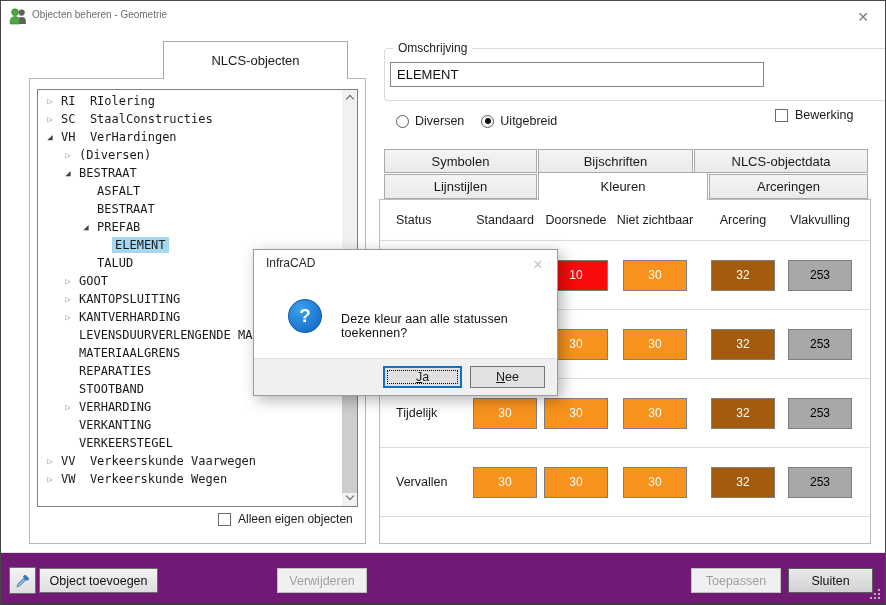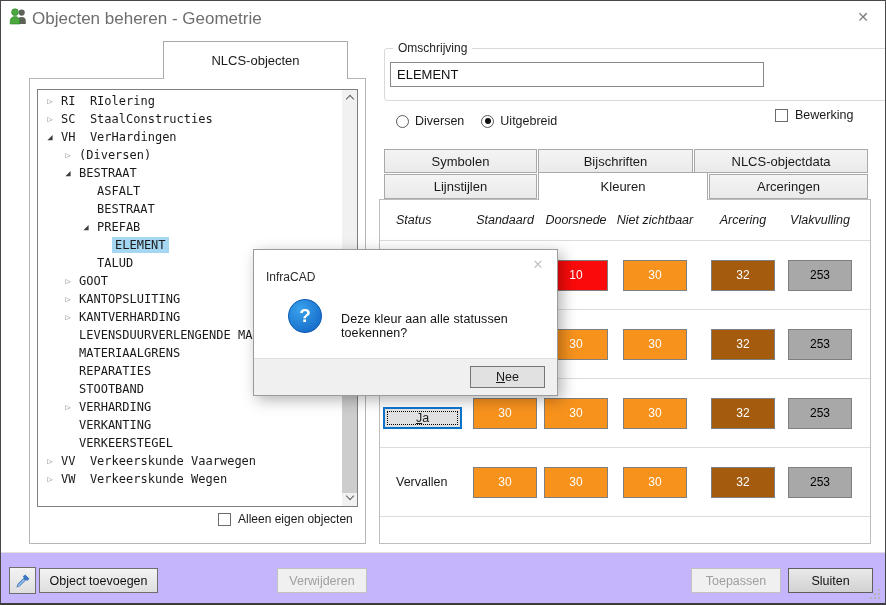--- a/index.html
+++ b/index.html
@@ -5,21 +5,21 @@
   html,body{margin:0;padding:0;background:#d7d7d7;}
   *{box-sizing:border-box;}
   .window{
     position:relative;width:886px;height:605px;background:#fff;
     border:1px solid #474747;border-bottom:2px solid #3c3c3c;
     font-family:"Liberation Sans",sans-serif;color:#1a1a1a;overflow:hidden;
   }
   
   .titlebar{position:absolute;left:0;top:0;right:0;height:32px;background:#fff;}
   .app-icon{position:absolute;left:8px;top:7px;width:19px;height:17px;}
-  .title-text{position:absolute;left:31px;top:8px;font-size:17px;color:#6e6e6e;white-space:nowrap;}
+  .title-text{position:absolute;left:31px;top:8px;font-size:10px;color:#6e6e6e;white-space:nowrap;}
   .win-close{position:absolute;right:10px;top:4px;width:24px;height:24px;display:flex;align-items:center;justify-content:center;
     color:#7d7d7d;font-size:14px;cursor:default;}
   
   .ltab{position:absolute;display:flex;align-items:center;justify-content:center;font-size:13px;}
   .ltab.inactive{left:28px;top:43px;width:135px;height:35px;background:linear-gradient(#f4f4f4,#eaeaea);
     border:1px solid #a9a9a9;z-index:1;}
   .ltab.active{left:162px;top:40px;width:185px;height:38px;background:#fff;border:1px solid #a9a9a9;border-bottom:none;z-index:3;}
   
   .tree-outer{position:absolute;left:28px;top:77px;width:337px;height:466px;border:1px solid #b6b6b6;background:#fff;z-index:2;}
   .tree-list{position:absolute;left:7px;top:10px;width:321px;height:418px;border:1px solid #7f7f7f;background:#fff;overflow:hidden;}
@@ -57,53 +57,53 @@
     background:linear-gradient(#f4f4f4,#eaeaea);border:1px solid #a9a9a9;z-index:1;}
   .rt0{left:383px;top:148px;width:153px;height:24px;}
   .rt1{left:537px;top:148px;width:155px;height:24px;}
   .rt2{left:693px;top:148px;width:174px;height:24px;}
   .rt3{left:383px;top:173px;width:153px;height:25px;}
   .rt4{left:537px;top:171px;width:170px;height:28px;background:#fff;border-bottom:none;z-index:3;}
   .rt5{left:708px;top:173px;width:159px;height:25px;}
   
   .panel-kleuren{position:absolute;left:378px;top:198px;width:492px;height:345px;border:1px solid #bdbdbd;background:#fff;z-index:2;}
   .thead,.trow{display:grid;grid-template-columns:74px 70px 72px 86px 90px 64px;padding-left:16px;border-bottom:1px solid #dcdcdc;align-items:center;}
-  .thead{height:41px;font-size:12.5px;font-style:italic;}
+  .thead{height:41px;font-size:12.5px;}
   .trow{height:69px;}
   .tcol{display:flex;justify-content:center;}
   .tcol.first{justify-content:flex-start;}
   .tcol span{white-space:nowrap;}
   .status-lb{font-size:12.5px;}
   .color-cell{width:64px;height:31px;border:1px solid #7f7f7f;display:flex;align-items:center;justify-content:center;font-size:12px;}
   
-  .bottombar{position:absolute;left:0;right:0;bottom:0;height:51px;background:#c4b5fd;border-top:1px solid #e0e0e0;}
+  .bottombar{position:absolute;left:0;right:0;bottom:0;height:51px;background:#701a75;border-top:1px solid #e0e0e0;}
   .btn{position:absolute;height:25px;display:flex;align-items:center;justify-content:center;font-size:12.5px;
     background:linear-gradient(#f3f3f3,#dedede);border:1px solid #6e6e6e;color:#111;}
   .btn.disabled{background:#f0f0f0;border:1px solid #c1c1c1;color:#9f9f9f;}
   .btn.picker{left:8px;top:14px;width:27px;height:27px;}
   .btn.add{left:38px;top:15px;width:119px;}
   .btn.remove{left:276px;top:15px;width:90px;}
   .btn.apply{left:690px;top:15px;width:90px;}
   .btn.close{left:787px;top:15px;width:85px;background:linear-gradient(#e9e9e9,#d2d2d2);border-color:#5e5e5e;}
   .grip{position:absolute;right:5px;bottom:4px;width:10px;height:10px;}
   .grip i{position:absolute;width:2px;height:2px;background:#b5b5b5;}
   
   .modal{position:absolute;left:252px;top:248px;width:305px;height:147px;background:#fff;border:1px solid #9b9b9b;
     box-shadow:4px 4px 14px rgba(0,0,0,.30);z-index:10;}
-  .m-title{position:absolute;left:12px;top:20px;font-size:12px;color:#2b2b2b;}
+  .m-title{position:absolute;left:12px;top:6px;font-size:12px;color:#2b2b2b;}
   .m-close{position:absolute;right:9px;top:4px;width:20px;height:20px;display:flex;align-items:center;justify-content:center;
     color:#c4c4c4;font-size:13px;}
   .q-icon{position:absolute;left:34px;top:49px;width:34px;height:34px;border-radius:50%;
     background:radial-gradient(circle at 35% 30%,#3ba2ec,#0c60c2);border:1px solid #0a58b2;
     display:flex;align-items:center;justify-content:center;color:#fff;font-size:19px;font-weight:bold;}
   .m-msg{position:absolute;left:87px;top:62px;font-size:12.5px;letter-spacing:.1px;color:#111;}
   .m-footer{position:absolute;left:0;right:0;bottom:0;height:37px;background:#f0f0f0;border-top:1px solid #dfdfdf;}
   .dlg-btn{position:absolute;top:7px;height:22px;display:flex;align-items:center;justify-content:center;font-size:12.5px;
     background:#e1e1e1;border:1px solid #757575;}
-  .dlg-btn.yes{left:129px;width:79px;border:2px solid #0b72c7;outline:1px dotted #000;outline-offset:-5px;margin-top:41px;}
+  .dlg-btn.yes{left:129px;width:79px;border:2px solid #0b72c7;outline:1px dotted #000;outline-offset:-5px;}
   .dlg-btn.no{left:216px;width:75px;}
   .dlg-btn .lbl::first-letter{text-decoration:underline;}
 </style>
 </head>
 <body>
 
 <div class="window">
 
   <div class="titlebar">
     <svg class="app-icon" viewBox="0 0 19 17">

